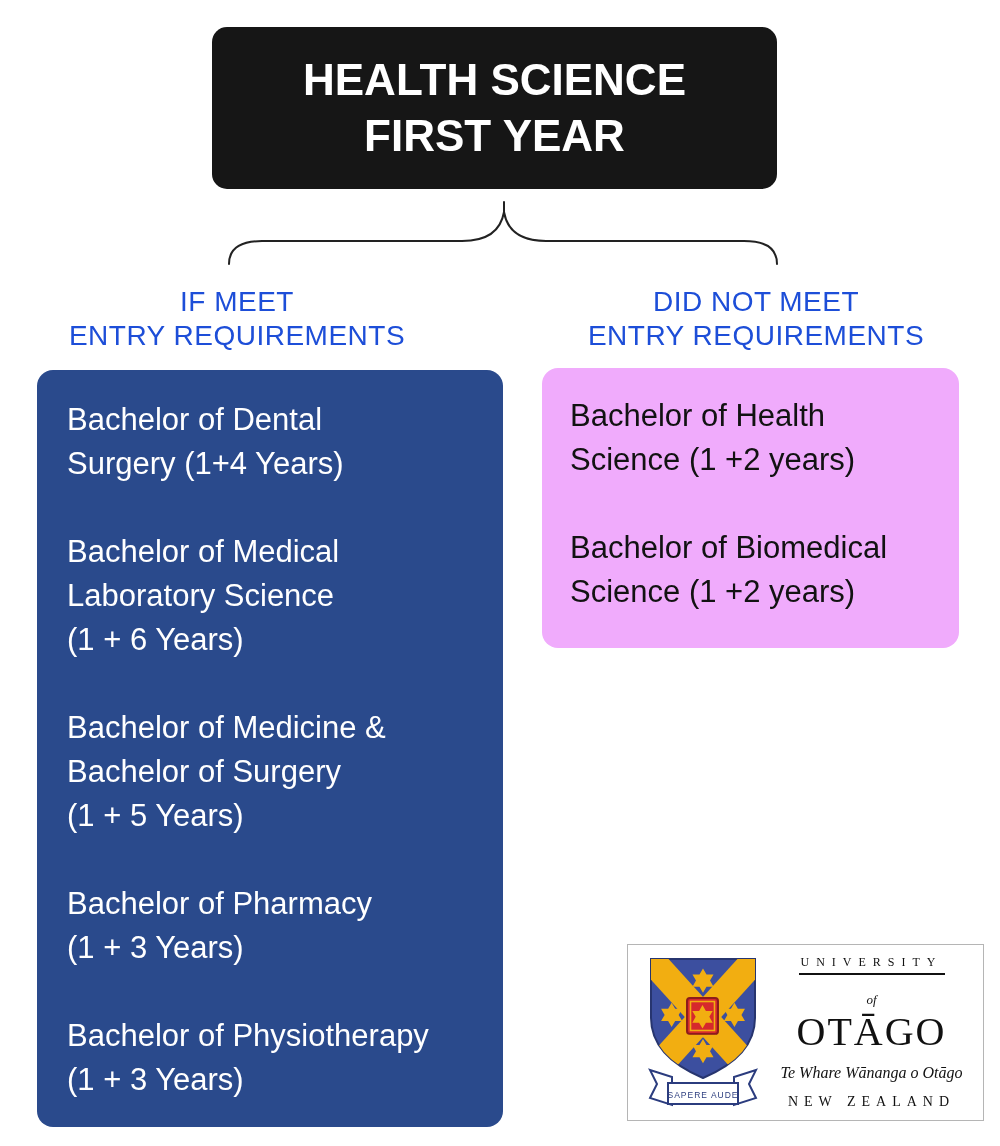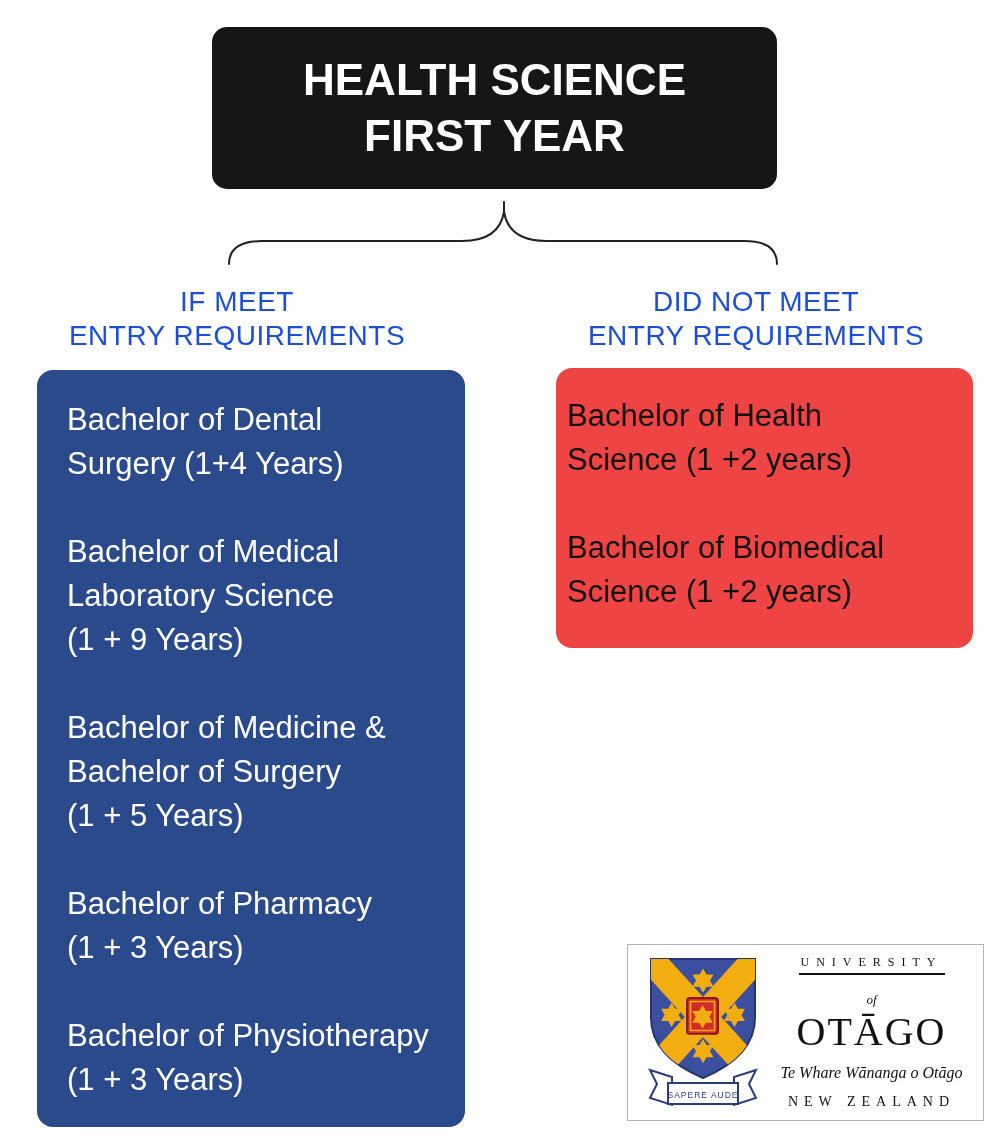--- a/index.html
+++ b/index.html
@@ -20,26 +20,26 @@
     color:#1d4ed8;font-size:28px;line-height:34px;font-weight:500;
     text-align:center;white-space:pre-line;letter-spacing:0.5px;
   }
   .branch-label.left{left:27px;width:420px;}
   .branch-label.right{left:546px;width:420px;}
   .program-box{
     position:absolute;border-radius:16px;box-sizing:border-box;
     font-size:31px;line-height:44px;font-weight:400;
   }
   .program-box.left{
-    left:37px;top:370px;width:428px;height:757px;
+    left:37px;top:370px;width:466px;height:757px;
     background:#2a4a8c;color:#ffffff;padding:28px 20px 0 30px;
   }
   .program-box.right{
-    left:556px;top:368px;width:417px;height:280px;
-    background:#ef4444;color:#121212;padding:26px 16px 0 11px;
+    left:542px;top:368px;width:417px;height:280px;
+    background:#f0abfc;color:#121212;padding:26px 16px 0 28px;
   }
   .program{white-space:pre-line;margin-bottom:44px;}
   .logo-box{
     position:absolute;left:627px;top:944px;width:357px;height:177px;
     background:#ffffff;border:1px solid #b5b5b5;box-sizing:border-box;
     display:flex;align-items:center;
   }
   .crest{flex:0 0 auto;margin-left:14px;}
   .logo-text{
     flex:1 1 auto;display:flex;flex-direction:column;align-items:center;
@@ -72,21 +72,21 @@
   <div class="branch-label left">IF MEET
 ENTRY REQUIREMENTS</div>
   <div class="branch-label right">DID NOT MEET
 ENTRY REQUIREMENTS</div>
 
   <div class="program-box left">
     <div class="program">Bachelor of Dental
 Surgery (1+4 Years)</div>
     <div class="program">Bachelor of Medical
 Laboratory Science
-(1 + 9 Years)</div>
+(1 + 6 Years)</div>
     <div class="program">Bachelor of Medicine &amp;
 Bachelor of Surgery
 (1 + 5 Years)</div>
     <div class="program">Bachelor of Pharmacy
 (1 + 3 Years)</div>
     <div class="program">Bachelor of Physiotherapy
 (1 + 3 Years)</div>
   </div>
 
   <div class="program-box right">

